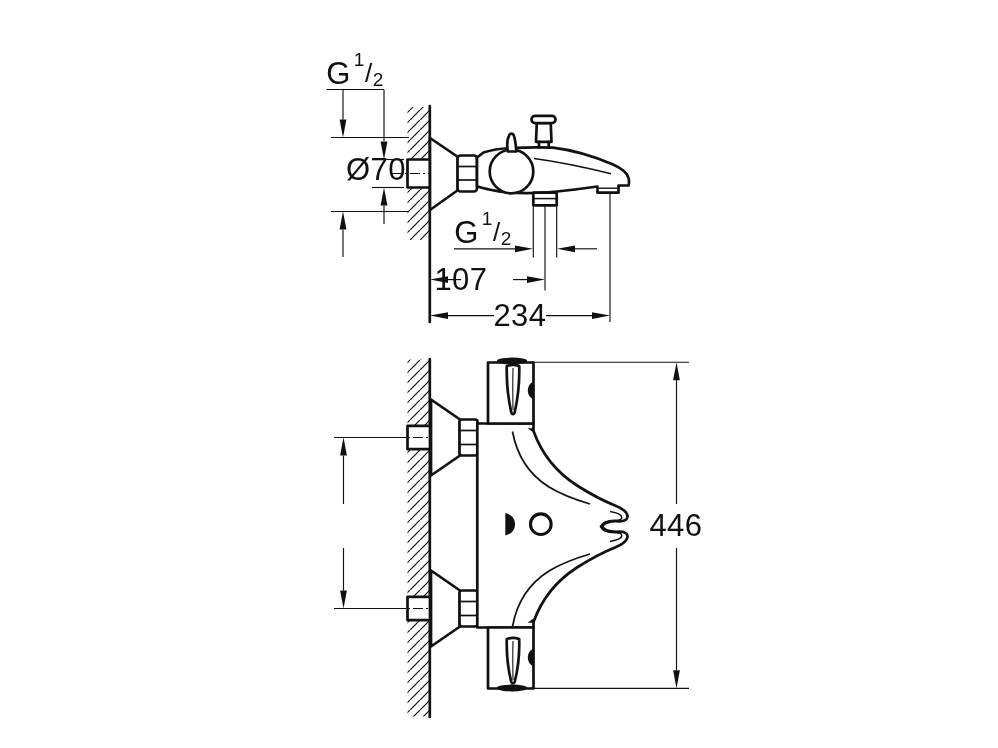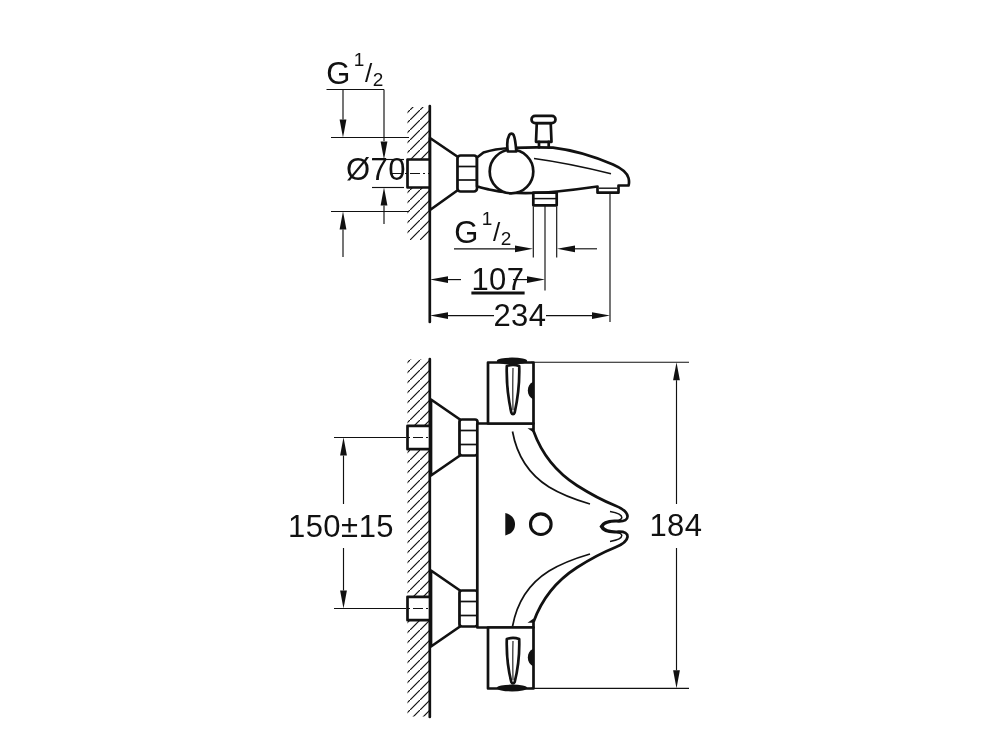--- a/index.html
+++ b/index.html
@@ -186,18 +186,17 @@
 
 <div class="lbl" style="left:340px;top:169px;margin-left:36px;">Ø70</div>
 
 <div class="lbl gcomp" style="left:483px;top:232px;">
   <span class="gl">G</span>
       <span class="sup">1</span>
       <span class="slash">/</span>
       <span class="sub">2</span>
 </div>
 
-<div class="lbl" style="left:498px;top:279px;text-decoration:underline;">107</div>
+<div class="lbl" style="left:461px;top:279px;">107</div>
 <div class="lbl" style="left:520px;top:315px;">234</div>
-<div class="lbl" style="left:341px;top:526px;">150±15</div>
-<div class="lbl" style="left:676px;top:525px;">184</div>
+<div class="lbl" style="left:676px;top:525px;">446</div>
 
 </div>
 
 </body></html>

